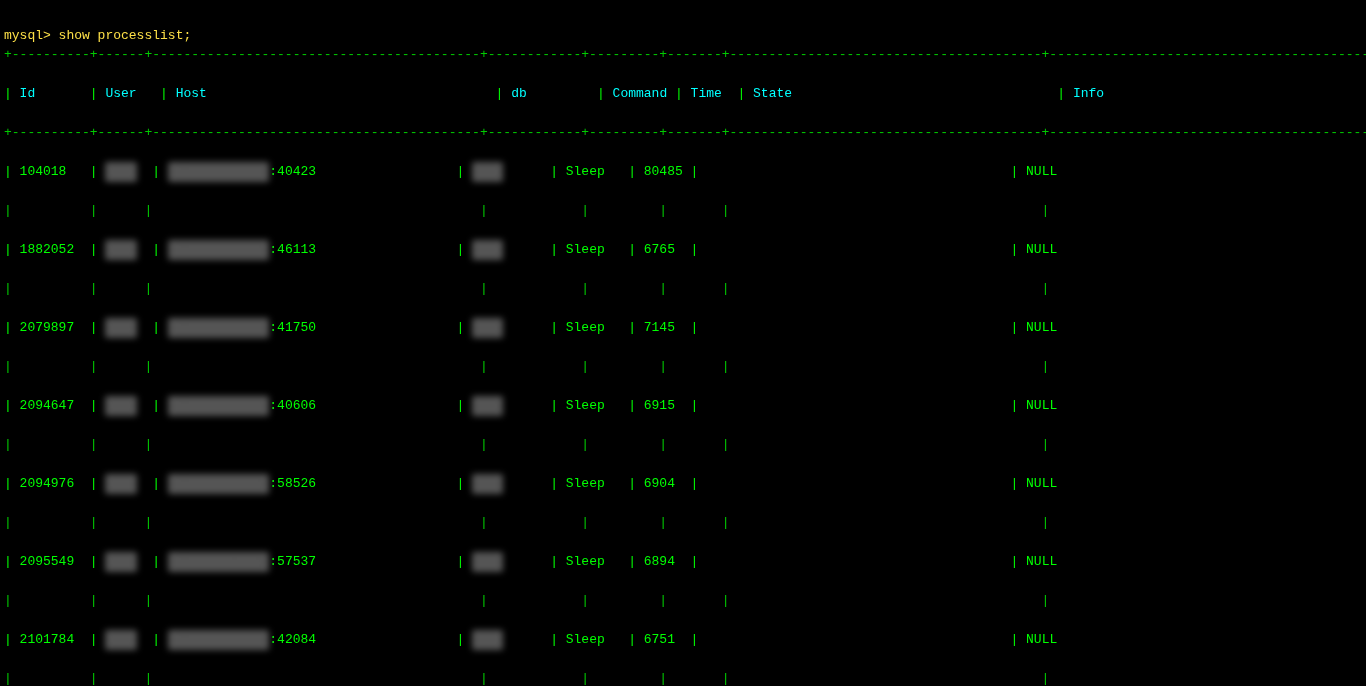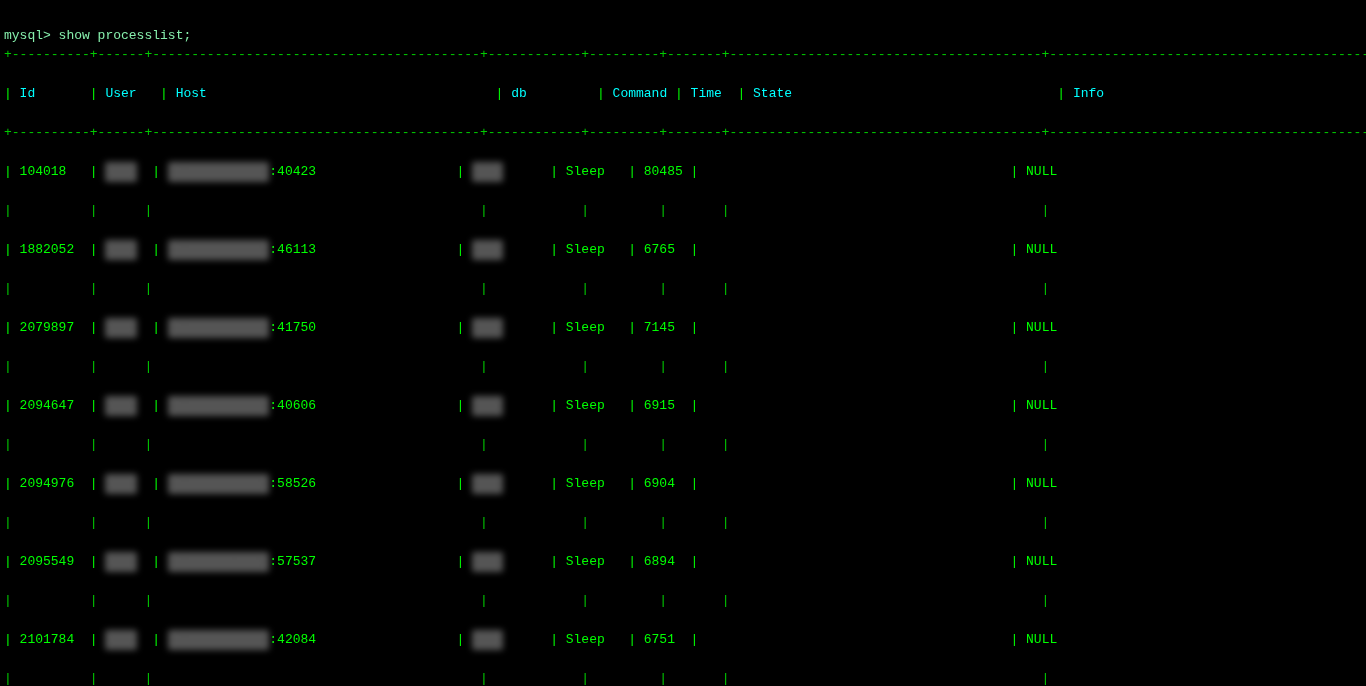--- a/index.html
+++ b/index.html
@@ -32,21 +32,21 @@
       font-family: 'Courier New', Courier, monospace;
       font-size: 13px;
       color: #00ff00;
     }
   </style>
 </head>
 <body>
 
 <div class="terminal">
   <div class="term-content">
-<span style="color:#86efac;">mysql&gt; show processlist;</span>
+<span style="color:#fde047;">mysql&gt; show processlist;</span>
 <span style="color:#00cc00;display:block;">+----------+------+------------------------------------------+------------+---------+-------+----------------------------------------+----------------------------------------------------------------------+</span>
 <span style="display:block;">| <span style="color:#00ffff;">Id</span>       | <span style="color:#00ffff;">User</span>   | <span style="color:#00ffff;">Host</span>                                     | <span style="color:#00ffff;">db</span>         | <span style="color:#00ffff;">Command</span> | <span style="color:#00ffff;">Time</span>  | <span style="color:#00ffff;">State</span>                                  | <span style="color:#00ffff;">Info</span>                                                                 |</span>
 <span style="color:#00cc00;display:block;">+----------+------+------------------------------------------+------------+---------+-------+----------------------------------------+----------------------------------------------------------------------+</span>
 <span style="display:block;">| 104018   | <span class="blurred">us_1</span>  | <span class="blurred">192.168.1.101</span>:40423                  | <span class="blurred">db_1</span>      | Sleep   | 80485 |                                        | NULL                                                                 |</span>
 <span style="color:#00cc00;display:block;">|          |      |                                          |            |         |       |                                        |                                                                      |</span>
 <span style="display:block;">| 1882052  | <span class="blurred">us_2</span>  | <span class="blurred">192.168.2.102</span>:46113                  | <span class="blurred">db_2</span>      | Sleep   | 6765  |                                        | NULL                                                                 |</span>
 <span style="color:#00cc00;display:block;">|          |      |                                          |            |         |       |                                        |                                                                      |</span>
 <span style="display:block;">| 2079897  | <span class="blurred">us_3</span>  | <span class="blurred">192.168.3.103</span>:41750                  | <span class="blurred">db_3</span>      | Sleep   | 7145  |                                        | NULL                                                                 |</span>
 <span style="color:#00cc00;display:block;">|          |      |                                          |            |         |       |                                        |                                                                      |</span>
 <span style="display:block;">| 2094647  | <span class="blurred">us_4</span>  | <span class="blurred">192.168.4.104</span>:40606                  | <span class="blurred">db_4</span>      | Sleep   | 6915  |                                        | NULL                                                                 |</span>

